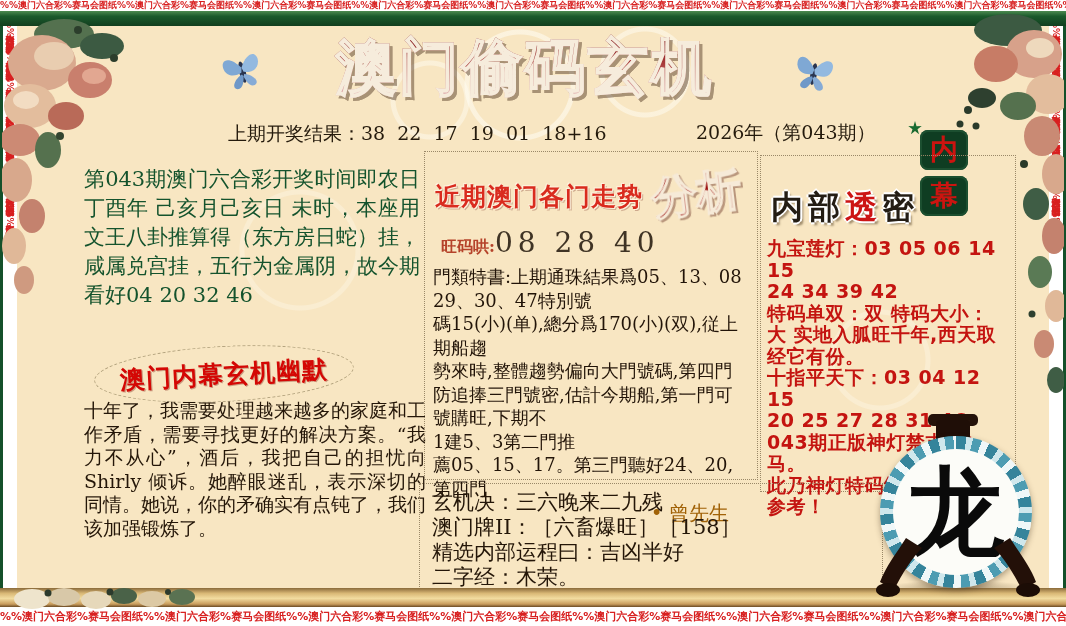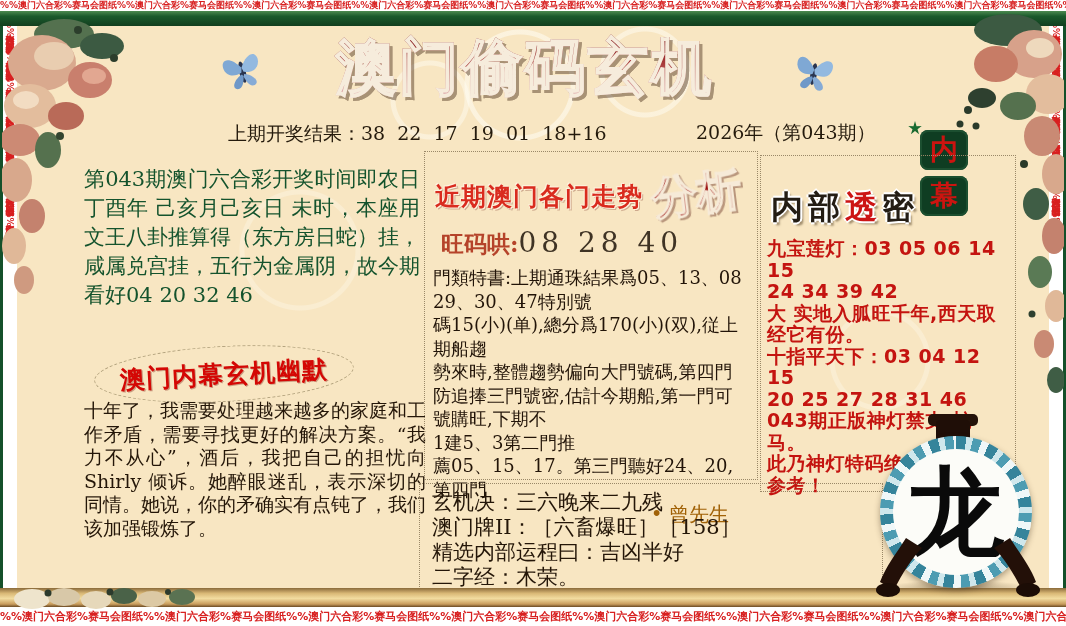--- a/index.html
+++ b/index.html
@@ -58,21 +58,21 @@
   
   .mid-box{position:absolute;left:424px;top:151px;width:334px;height:329px;z-index:3;
     border:1px dotted #9a8868;padding:4px 6px;box-sizing:border-box;}
   .trend-row{white-space:nowrap;margin:4px 0 0 4px;}
   .trend-title{color:#d92b1e;font-weight:bold;font-size:25px;letter-spacing:1px;
     text-shadow:1px 1px 0 #fff3e0, -1px -1px 0 #fff3e0, 2px 2px 0 rgba(110,30,20,.3);}
   .analysis-word{display:inline-block;color:#9c1212;font-weight:bold;font-size:45px;
     transform:rotate(-7deg) translateY(4px);margin-left:8px;
     -webkit-text-stroke:1.5px #f6ead8;filter:drop-shadow(2px 2px 0 rgba(90,30,20,.4));}
   .hot-row{margin:6px 0 4px 10px;white-space:nowrap;}
-  .hot-label{color:#b5432a;font-family:"DejaVu Serif",serif;font-size:23px;font-weight:bold;}
+  .hot-label{color:#b5432a;font-family:"DejaVu Serif",serif;font-size:16px;font-weight:bold;}
   .hot-numbers{color:#3f3324;font-family:"DejaVu Serif",serif;font-size:28px;letter-spacing:5px;margin-top:38px;}
   .mid-lines{margin:6px 0 0 2px;color:#221408;font-family:"DejaVu Serif",serif;
     font-size:18px;line-height:23.5px;}
   .mid-sign{text-align:right;margin-right:22px;font-size:20px;color:#a16207;
     font-family:"DejaVu Serif",serif;}
   
   .right-box{position:absolute;left:760px;top:155px;width:256px;height:337px;z-index:3;
     border:1px dotted #9a8868;padding:2px 6px;box-sizing:border-box;}
   .insider-title{margin:28px 0 8px 4px;font-size:32px;font-weight:bold;letter-spacing:5px;color:#241d14;
     text-shadow:2px 0 0 #fff,-2px 0 0 #fff,0 2px 0 #fff,0 -2px 0 #fff,3px 3px 2px rgba(90,70,40,.55);}
@@ -165,20 +165,21 @@
     <div class="mid-sign">• 曾先生</div>
   </div>
 
   <div class="right-box">
     <div class="insider-title">
       <span>内部</span><span class="red">透</span><span>密</span>
     </div>
     <div class="right-lines">
       <div>九宝莲灯：03 05 06 14 15</div>
       <div>24 34 39 42</div>
+      <div>特码单双：双 特码大小：</div>
       <div>大 实地入胍旺千年,西天取</div>
       <div>经它有份。</div>
       <div>十指平天下：03 04 12 15</div>
       <div>20 25 27 28 31 46</div>
       <div>043期正版神灯禁支:蛇马。</div>
       <div>此乃神灯特码绝杀，请大家</div>
       <div>参考！</div>
     </div>
   </div>
 

